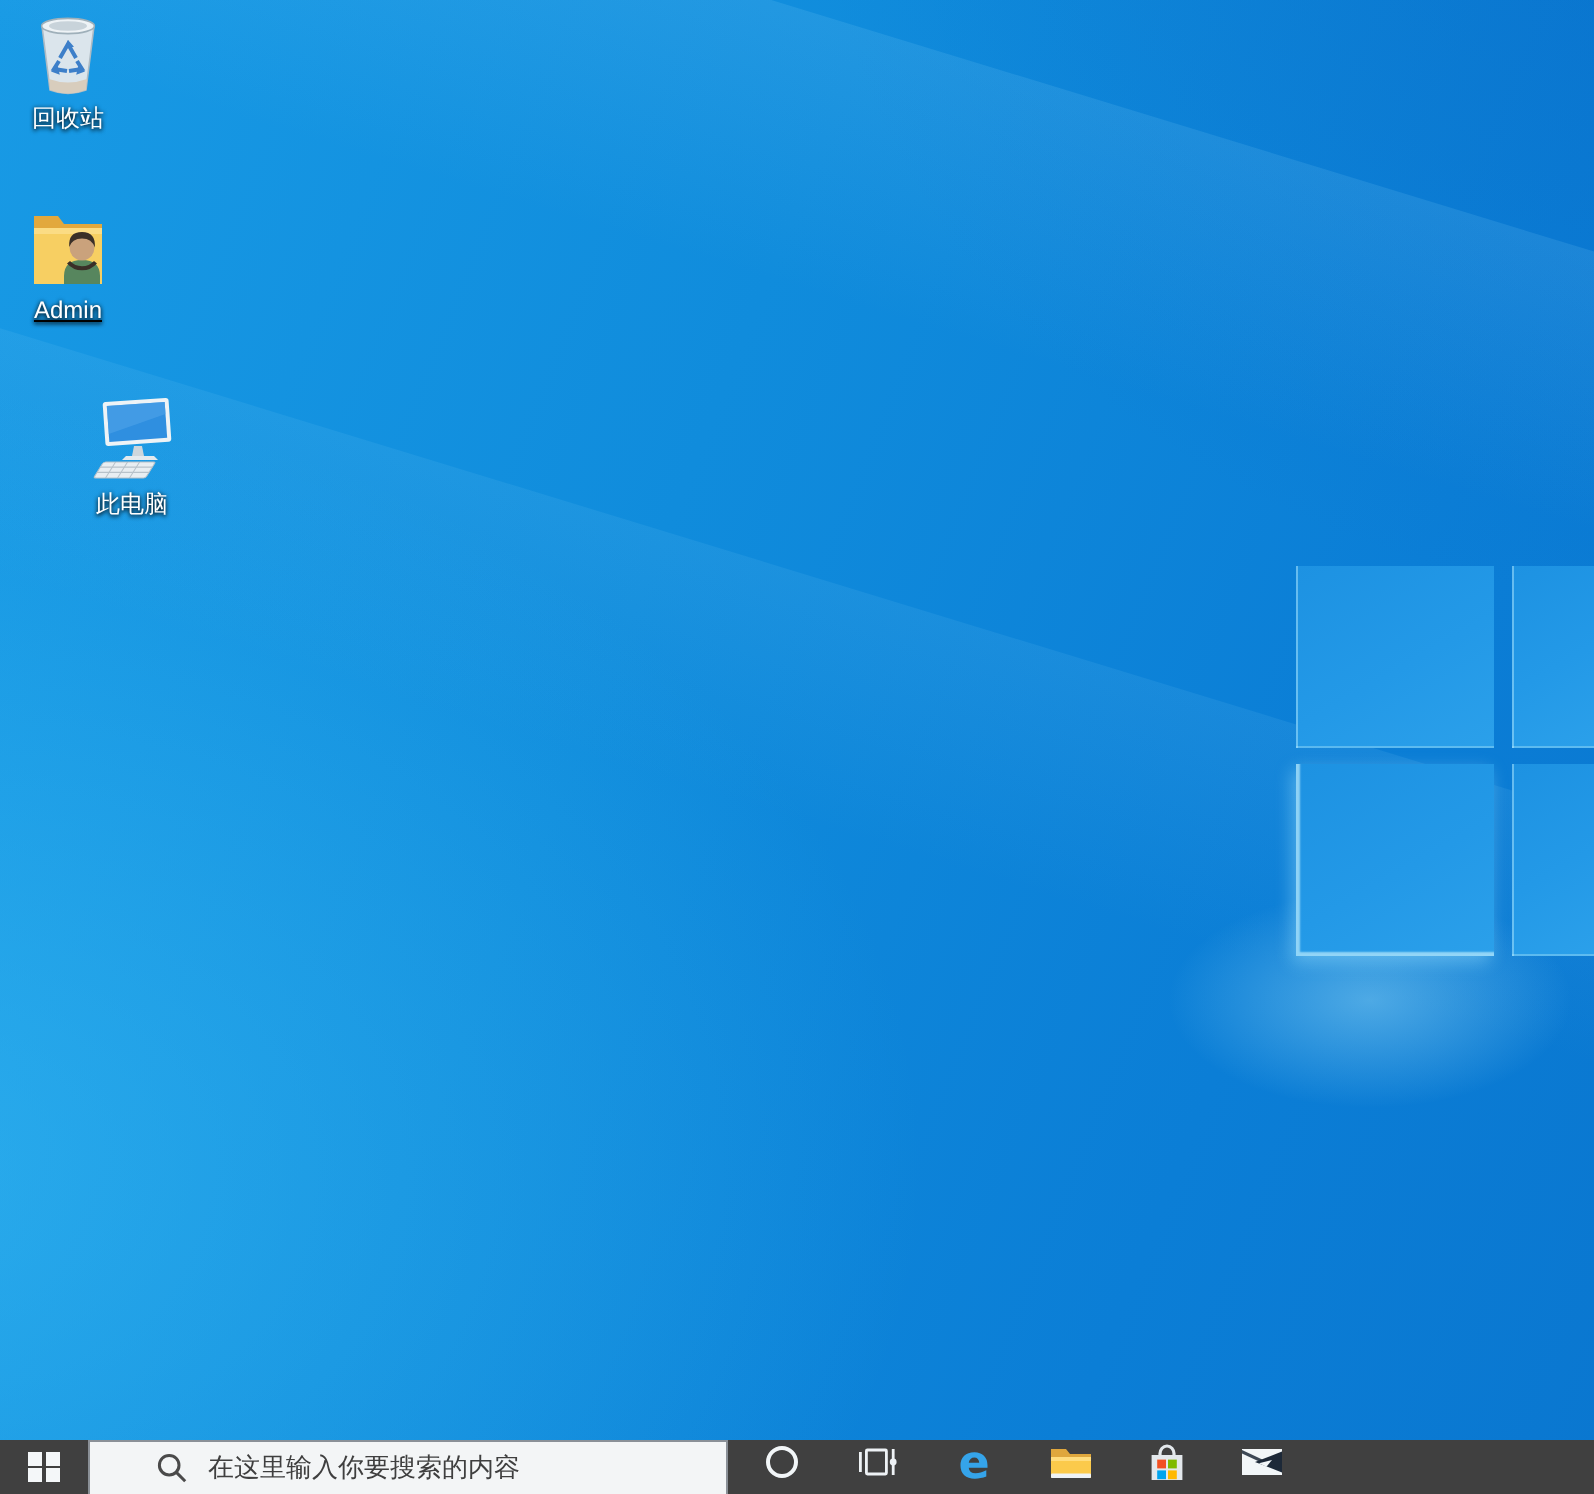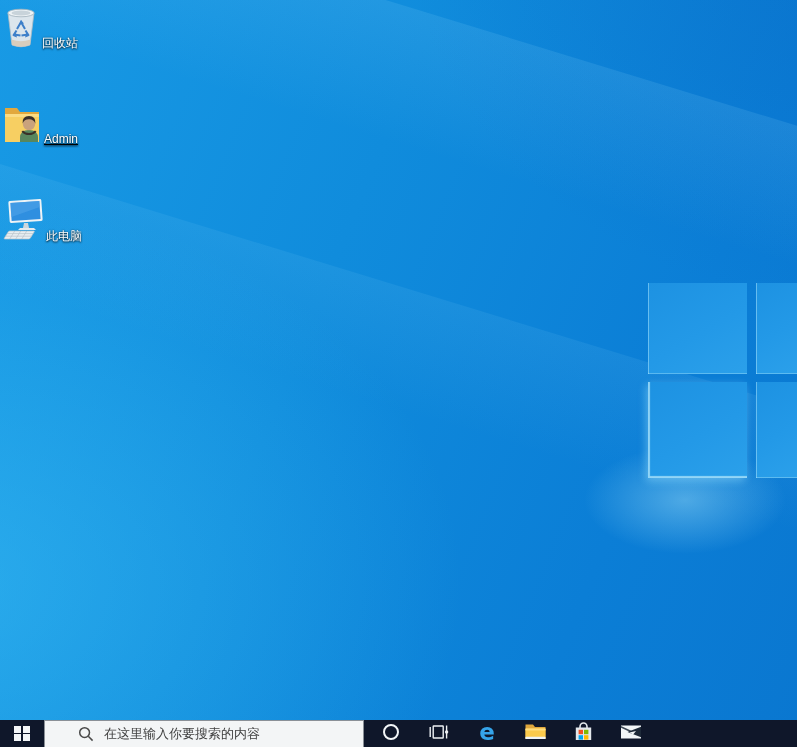--- a/index.html
+++ b/index.html
@@ -32,34 +32,34 @@
   .pane-tr{left:108px;top:0;width:41px;height:91px;}
   .pane-bl{left:0;top:99px;width:99px;height:96px;
     box-shadow:inset 2px -2px 1px rgba(205,245,255,.65), -2px 3px 8px rgba(150,225,255,.45);}
   .pane-br{left:108px;top:99px;width:41px;height:96px;}
   .logo-glow{
     position:absolute;left:545px;top:425px;width:280px;height:150px;pointer-events:none;
     background:radial-gradient(closest-side,rgba(170,232,252,.42),rgba(170,232,252,0) 72%);
   }
   
   .icon-cell{
-    position:absolute;left:0;width:68px;display:flex;flex-direction:row;
-    align-items:flex-end;cursor:default;
-  }
-  .cell-1{top:4px;}  .cell-2{top:100px;text-decoration:underline;}  .cell-3{top:197px;}
+    position:absolute;left:0;width:68px;display:flex;flex-direction:column;
+    align-items:center;cursor:default;
+  }
+  .cell-1{top:4px;}  .cell-2{top:100px;text-decoration:underline;}  .cell-3{top:197px;padding-left:32px;}
   .icon-art{width:46px;height:46px;display:flex;align-items:center;justify-content:center;}
   .icon-label{
     margin-top:2px;font-size:12px;color:#fff;text-align:center;line-height:14px;
     text-shadow:0 1px 2px rgba(0,0,0,.85),0 0 2px rgba(0,0,0,.55);
     white-space:nowrap;
   }
   
   .taskbar{
     position:absolute;left:0;bottom:0;width:797px;height:27px;
-    background:#0f172a;display:flex;align-items:center;
+    background:#404040;display:flex;align-items:center;
   }
   .start-btn{width:44px;height:27px;display:flex;align-items:center;justify-content:center;cursor:pointer;}
   .win4{display:grid;grid-template-columns:7px 7px;grid-template-rows:7px 7px;gap:1.5px;}
   .win4 span{background:#f4f7f9;display:block;}
   .searchbox{
     width:320px;height:27px;box-sizing:border-box;background:#f3f5f6;
     border:1px solid #8a9097;border-bottom:none;
     display:flex;align-items:center;cursor:text;
   }
   .searchbox .mag{margin-left:33px;flex:0 0 auto;display:flex;align-items:center;}

